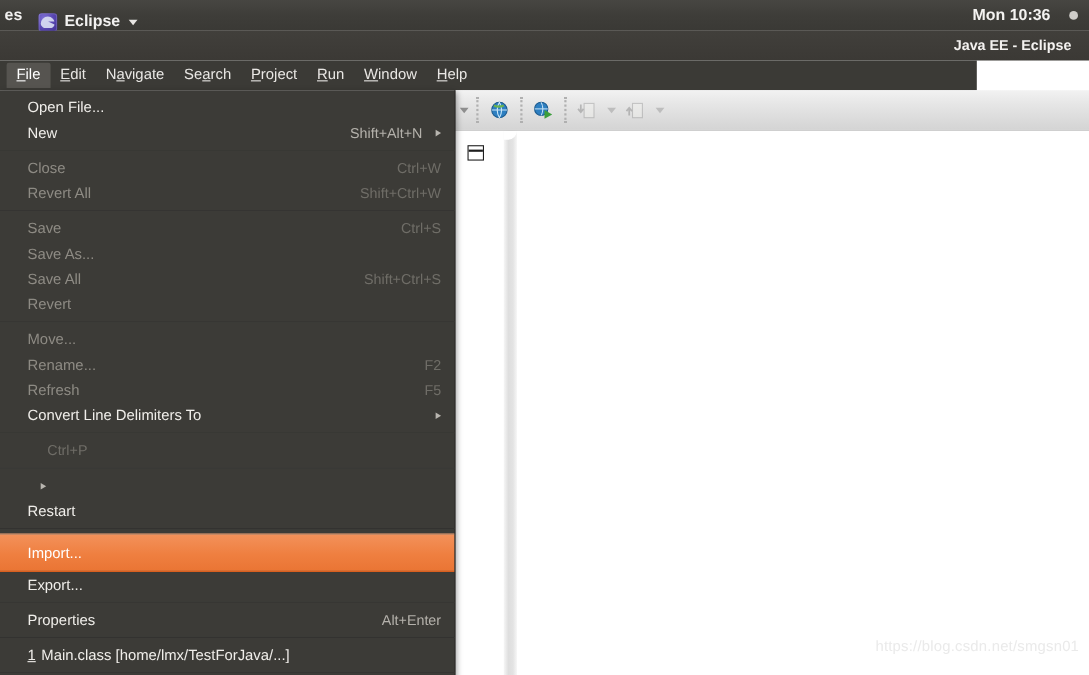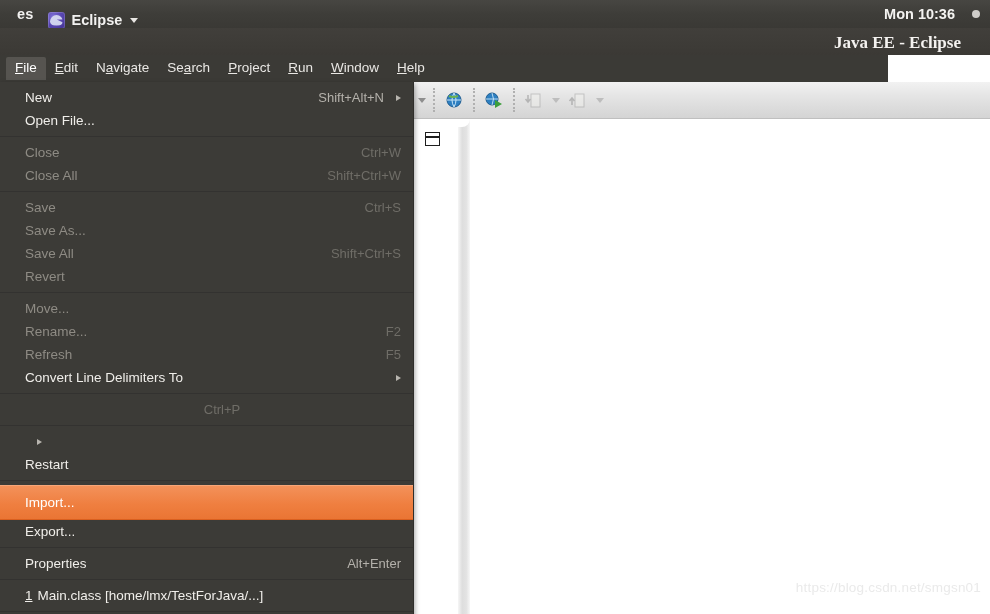--- a/index.html
+++ b/index.html
@@ -21,21 +21,21 @@
     position: absolute; left: 0; top: 0;
     width: 990px; height: 28px;
     background: linear-gradient(to bottom, #474642 0%, #3e3d39 50%, #3a3935 100%);
     display: flex; align-items: center;
     color: #f2f1f0;
     font-size: 14.5px;
     font-weight: bold;
   }
   .tp-left { display: flex; align-items: center; height: 100%; }
   .tp-trunc {
-    padding: 0 8px 0 17px;
+    padding: 0 8px 0 4px;
     color: #f2f1f0;
     letter-spacing: 0.2px;
   }
   .tp-app {
     display: flex; align-items: center; gap: 7px;
     padding: 12px 8px 0 6px; height: 100%;
   }
   .eclipse-icon {
     width: 17px; height: 17px; border-radius: 3px;
     background: radial-gradient(circle at 30% 28%, #7f71d6 0%, #5b49b5 45%, #3d2d8c 100%);
@@ -67,22 +67,22 @@
     background: #cfcdc9;
   }
 
   
   .title-strip {
     position: absolute; left: 0; top: 28px;
     width: 990px; height: 27px;
     background: linear-gradient(to bottom, #413f3b 0%, #3b3935 100%);
   }
   .win-title {
-    position: absolute; right: 29px; top: 5px;
-    color: #f4f2f0; font-size: 17px; font-weight: bold; font-family: Liberation Serif, serif;
+    position: absolute; right: 16px; top: 5px;
+    color: #f4f2f0; font-size: 13px; font-weight: bold;
   }
 
   
   .menubar {
     position: absolute; left: 0; top: 55px;
     width: 888px; height: 27px;
     background: #3b3a36;
     display: flex; align-items: center;
     padding-left: 6px;
   }
@@ -202,21 +202,21 @@
     font-size: 13.5px;
     color: #f0eeea;
     white-space: nowrap;
   }
   .mrow .lbl { flex: 1 1 auto; }
   .mrow .accel {
     color: #b4b1ab;
     font-size: 13px;
     padding-left: 18px;
   }
-  .mrow.disabled { color: #8e8b84; justify-content: center; }
+  .mrow.disabled { color: #8e8b84; }
   .mrow.disabled .accel { color: #6f6d67; }
   .mrow .sub {
     width: 0; height: 0; margin-left: 12px;
     border-top: 3.5px solid transparent;
     border-bottom: 3.5px solid transparent;
     border-left: 5px solid #b8b5af;
   }
   .mrow.highlight {
     background: linear-gradient(to bottom, #f3915a 0%, #ef7f40 55%, #ea7534 100%);
     border-top: 1px solid #f6a679;
@@ -418,34 +418,34 @@
     <div class="fast-view-bar">
       <span class="fv-icon"></span>
     </div>
     <div class="vert-divider"></div>
     <div class="editor-area"></div>
     <div class="watermark">https://blog.csdn.net/smgsn01</div>
   </div>
 
   <div class="file-menu" id="file-menu">
       <div class="mrow">
+        <span class="lbl">Open File...</span>
+      </div>
+      <div class="mrow">
         <span class="lbl">New</span>
         <span class="accel">Shift+Alt+N</span>
         <span class="sub"></span>
       </div>
-      <div class="mrow">
-        <span class="lbl">Open File...</span>
-      </div>
       <div class="msep"></div>
       <div class="mrow disabled">
         <span class="lbl">Close</span>
         <span class="accel">Ctrl+W</span>
       </div>
       <div class="mrow disabled">
-        <span class="lbl">Close All</span>
+        <span class="lbl">Revert All</span>
         <span class="accel">Shift+Ctrl+W</span>
       </div>
       <div class="msep"></div>
       <div class="mrow disabled">
         <span class="lbl">Save</span>
         <span class="accel">Ctrl+S</span>
       </div>
       <div class="mrow disabled">
         <span class="lbl">Save As...</span>
       </div>

